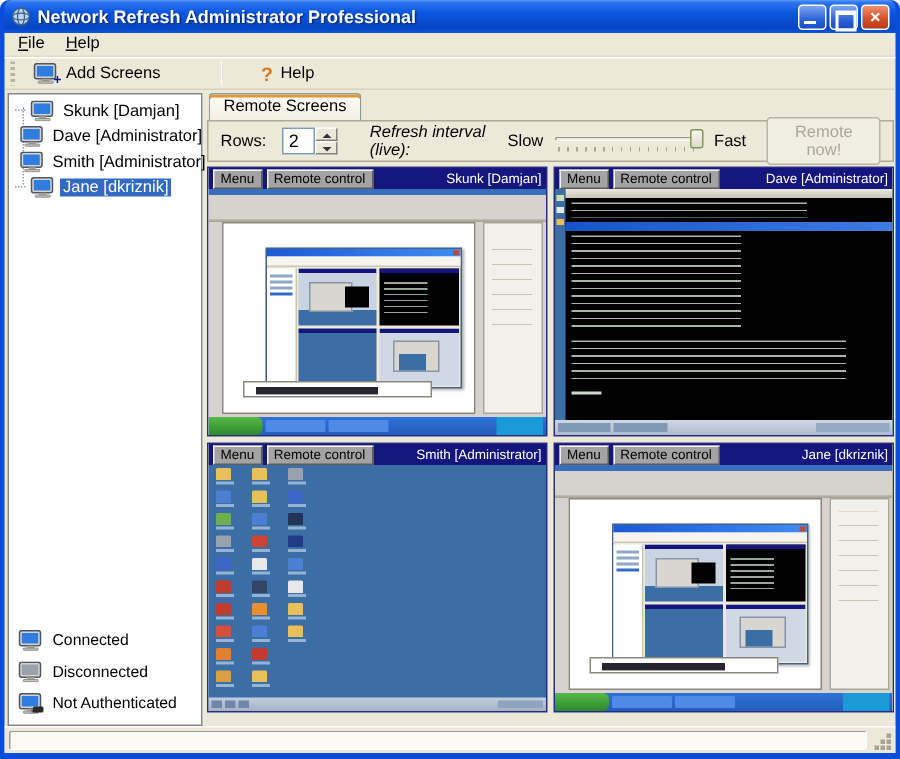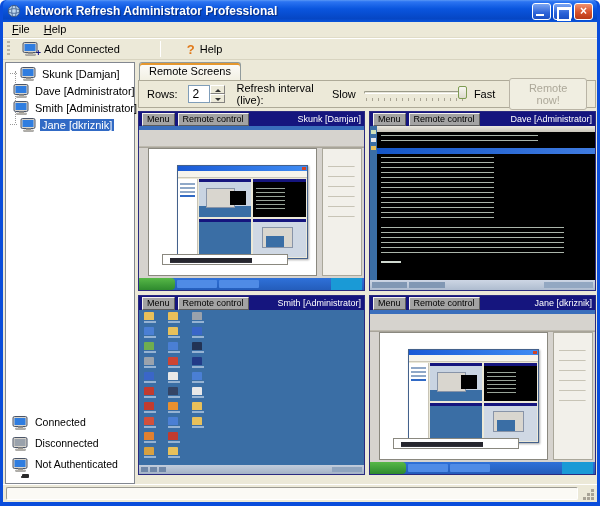--- a/index.html
+++ b/index.html
@@ -42,37 +42,37 @@
 
   
   .sidebar { width:130px; background:#fff; border:1px solid #828790; position:relative; display:flex; flex-direction:column; }
   .tree { position:relative; padding-top:2px; }
   .trunk { position:absolute; left:9px; top:8px; height:52px; border-left:1px dotted #9a9a9a; }
   .tree-row { display:flex; align-items:center; height:17px; padding-left:4px; gap:3px; position:relative; }
   .stub { width:7px; border-top:1px dotted #9a9a9a; }
   .tree-label { padding:0 2px; white-space:nowrap; font-size:11px; }
   .tree-row.sel .tree-label { background:#316ac5; color:#fff; }
   .legend { margin-top:auto; padding:0 4px 4px 6px; }
-  .legend-row { display:flex; gap:6px; height:21px; font-size:10.5px; }
+  .legend-row { display:flex; align-items:center; gap:6px; height:21px; font-size:10.5px; }
 
   
   .right-col { flex:1; display:flex; flex-direction:column; min-width:0; }
   .tab-strip { height:19px; position:relative; z-index:2; }
   .tab { display:inline-block; margin-left:1px; padding:2px 9px 3px; border:1px solid #919b9c; border-bottom:none;
     border-radius:3px 3px 0 0; background:linear-gradient(#fdfcfa,#f2f0e3); box-shadow:inset 0 2px 0 #e5972d; font-size:11px; }
   .controls-box { border:1px solid #aeaa98; background:#ece9d8; height:28px; margin-top:-1px; display:flex; align-items:center; gap:8px; padding:0 8px; }
   .rows-label { margin-right:2px; }
   .spin-wrap { display:flex; }
   .rows-input { width:22px; height:18px; border:1px solid #7f9db9; font:12px "Liberation Sans",sans-serif; padding-left:4px; }
   .spin-btns { width:15px; height:18px; display:flex; flex-direction:column; }
   .spin { flex:1; background:#ece9d8; border:1px solid; border-color:#fff #848280 #848280 #fff; position:relative; }
   .spin::after { content:""; position:absolute; left:4px; }
   .spin.up::after { top:3px; border-left:3px solid transparent; border-right:3px solid transparent; border-bottom:3px solid #333; }
   .spin.dn::after { top:3px; border-left:3px solid transparent; border-right:3px solid transparent; border-top:3px solid #333; }
-  .interval-label { margin-left:4px; }
+  .interval-label { margin-left:14px;font-style:italic; }
   .slow-label { margin-left:2px; }
   .slider { position:relative; width:128px; height:20px; }
   .track { position:absolute; top:7px; left:0; right:0; height:3px; background:#e8e6da; border:1px solid #9a9a89; border-bottom-color:#fff; border-right-color:#fff; border-radius:2px; }
   .ticks { position:absolute; top:14px; left:2px; right:2px; height:3px; background:repeating-linear-gradient(90deg,#a9a494 0 1px,transparent 1px 6px); }
   .thumb { position:absolute; left:92%; top:2px; width:9px; height:13px; border:1px solid #7e9c52; border-radius:2px; background:linear-gradient(#f7f6f1,#dddacd); }
   .refresh-btn { margin-left:6px; padding:3px 12px; border:1px solid #b9b4a5; border-radius:3px; background:#f0eee1; color:#aca899; font-size:11px; }
 
   
   .panel-grid { margin-top:3px; height:364px; display:grid; grid-template-columns:1fr 1fr; grid-template-rows:180px 180px; gap:4px; }
   .panel { border:1px solid #2a2a80; background:#fff; display:flex; flex-direction:column; overflow:hidden; }
@@ -194,21 +194,21 @@
 
     <div class="toolbar">
       <span class="gripper"></span>
       <span class="tbtn">
         <span class="iconwrap">
           <svg class="pc-icon" width="17" height="14" viewBox="0 0 17 14">
               <use href="#monitor"></use>
             </svg>
           <span class="plus-ov">+</span>
         </span>
-        <span>Add Connected</span>
+        <span>Add Screens</span>
       </span>
       <span class="tsep"></span>
       <span class="tbtn">
         <span class="q-icon">?</span>
         <span>Help</span>
       </span>
     </div>
 
     <div class="main-row">
 

